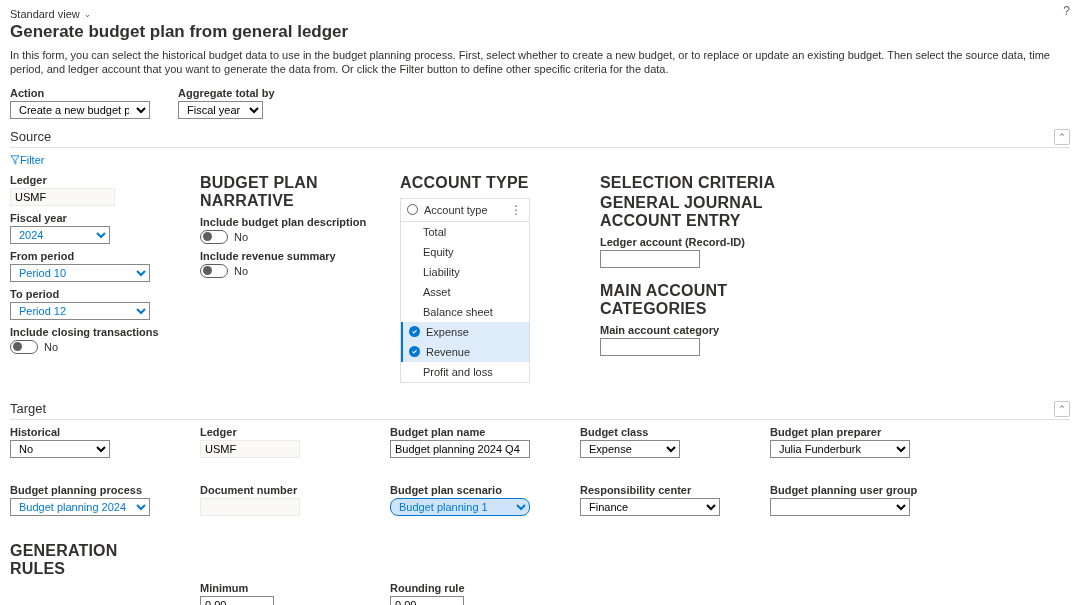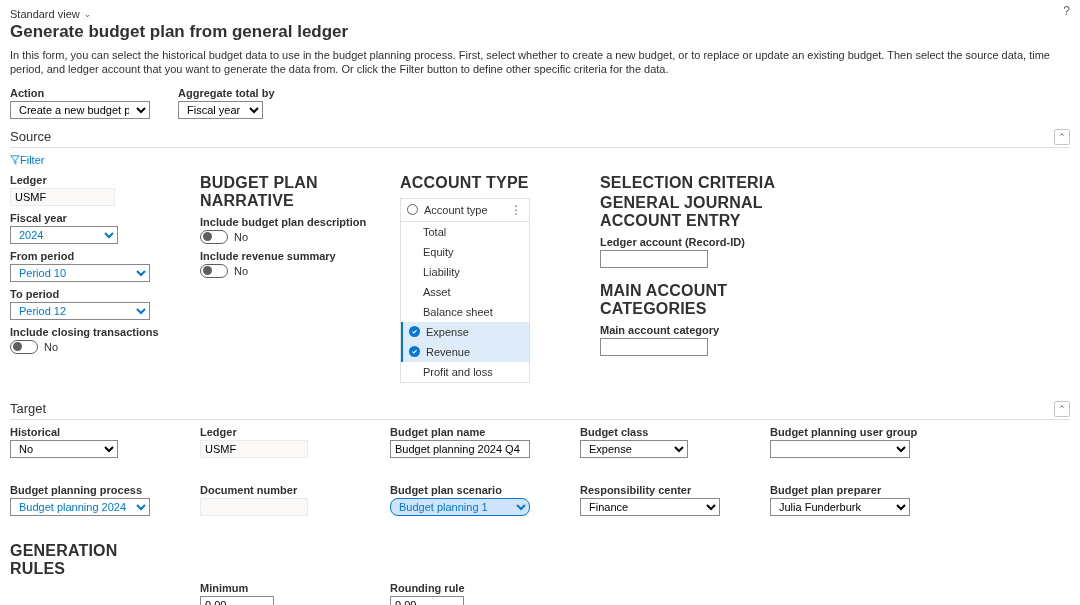--- a/index.html
+++ b/index.html
@@ -47,21 +47,21 @@
   .check-circ { width: 11px; height: 11px; background: #0078d4; border-radius: 50%; display: flex; align-items: center; justify-content: center; }
   .check-circ svg { width: 7px; height: 7px; }
   
   .target-body { display: flex; gap: 30px; flex-wrap: wrap; }
   .tcol { width: 160px; display: flex; flex-direction: column; gap: 26px; }
   
   .num-input { width: 74px; }
   
   .help-q { position: absolute; top: 4px; right: 10px; color: #605e5c; cursor: pointer; font-size: 12px;}
   
-  .w105 { width: 105px; } .w85 { width: 85px; } .w140 { width: 140px; } .w100 { width: 108px; }
+  .w105 { width: 105px; } .w85 { width: 85px; } .w140 { width: 140px; } .w100 { width: 100px; }
 </style>
 </head>
 <body>
 
 
 
 <div class="help-q">?</div>
 
 <div class="view-dropdown">
   <span>Standard view</span>
@@ -257,26 +257,26 @@
       <select class="form-select w100"><option>Expense</option></select>
     </div>
     <div class="field-block">
       <span class="field-label">Responsibility center</span>
       <select class="form-select w140"><option>Finance</option></select>
     </div>
   </div>
 
   <div class="tcol">
     <div class="field-block">
+      <span class="field-label">Budget plan preparer</span>
+      <select class="form-select w140"><option>Julia Funderburk</option></select>
+    </div>
+    <div class="field-block">
       <span class="field-label">Budget planning user group</span>
       <select class="form-select w140"><option></option></select>
-    </div>
-    <div class="field-block">
-      <span class="field-label">Budget plan preparer</span>
-      <select class="form-select w140"><option>Julia Funderburk</option></select>
     </div>
   </div>
 </div>
 
 
 <div class="section-header" style="margin-top:12px;border-bottom:none">
   <span style="font-weight:600">Run in the background</span>
   <span class="chevron-box">
       <span class="chev">⌄</span>
     </span>

